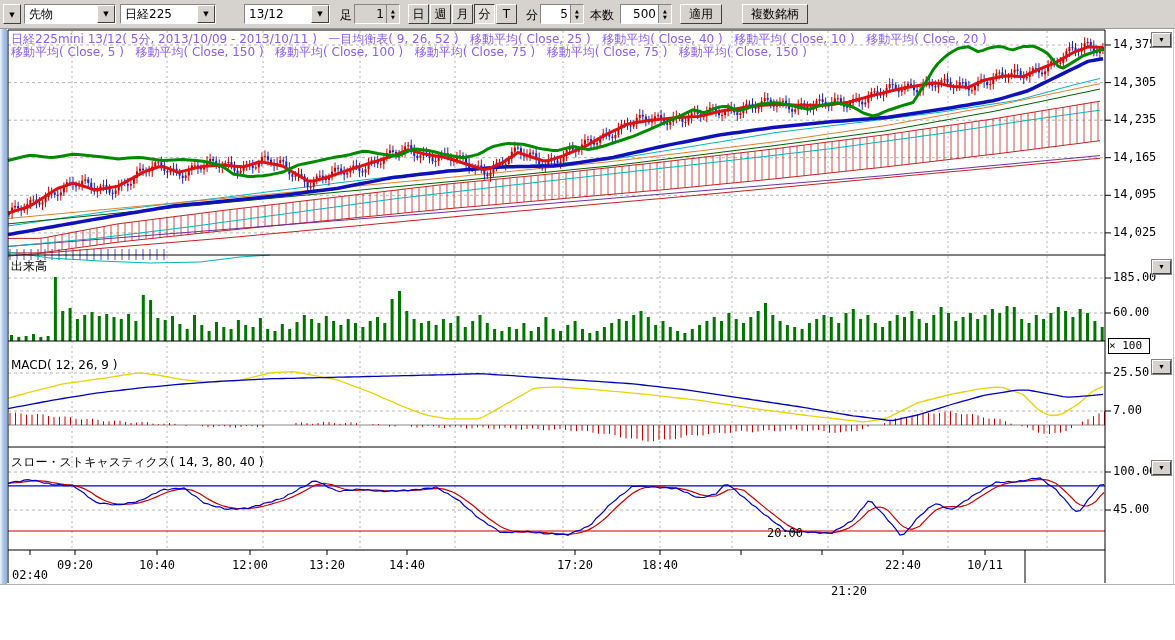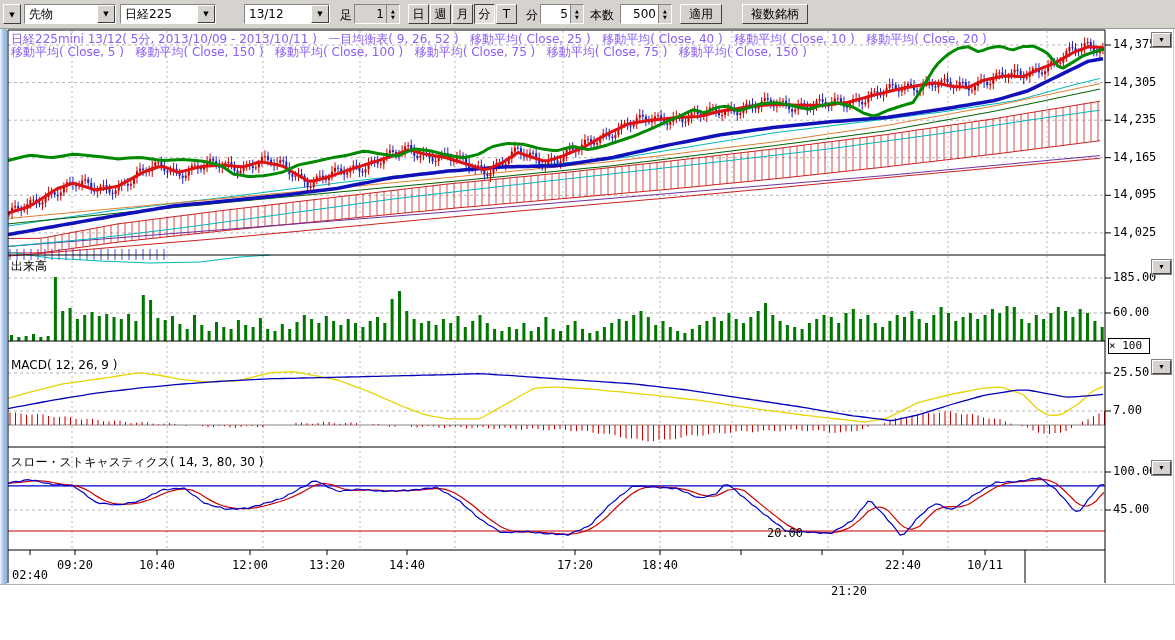--- a/index.html
+++ b/index.html
@@ -1404,21 +1404,21 @@
     <line x1="822" y1="550" x2="822" y2="555" stroke="#000000"></line>
     <line x1="903" y1="550" x2="903" y2="555" stroke="#000000"></line>
     <line x1="985" y1="550" x2="985" y2="555" stroke="#000000"></line>
   </svg>
 
 <div class="legend" style="top:31px;">日経225mini 13/12( 5分, 2013/10/09 - 2013/10/11 )   一目均衡表( 9, 26, 52 )   移動平均( Close, 25 )   移動平均( Close, 40 )   移動平均( Close, 10 )   移動平均( Close, 20 )</div>
 <div class="legend" style="top:44px;">移動平均( Close, 5 )   移動平均( Close, 150 )   移動平均( Close, 100 )   移動平均( Close, 75 )   移動平均( Close, 75 )   移動平均( Close, 150 )</div>
 
 <div class="plabel" style="top:258px;">出来高</div>
 <div class="plabel" style="top:358px;">MACD( 12, 26, 9 )</div>
-<div class="plabel" style="top:454px;">スロー・ストキャスティクス( 14, 3, 80, 30 )</div>
+<div class="plabel" style="top:454px;">スロー・ストキャスティクス( 14, 3, 80, 40 )</div>
 
 <div class="mult-box">× 100</div>
 
 <button class="panel-drop" style="top:33px;"><span>▼</span></button>
 <button class="panel-drop" style="top:260px;"><span>▼</span></button>
 <button class="panel-drop" style="top:360px;"><span>▼</span></button>
 <button class="panel-drop" style="top:461px;"><span>▼</span></button>
 
 <div class="ylab" style="top: 37px;">14,375</div>
 <div class="ylab" style="top: 74.6px;">14,305</div>

